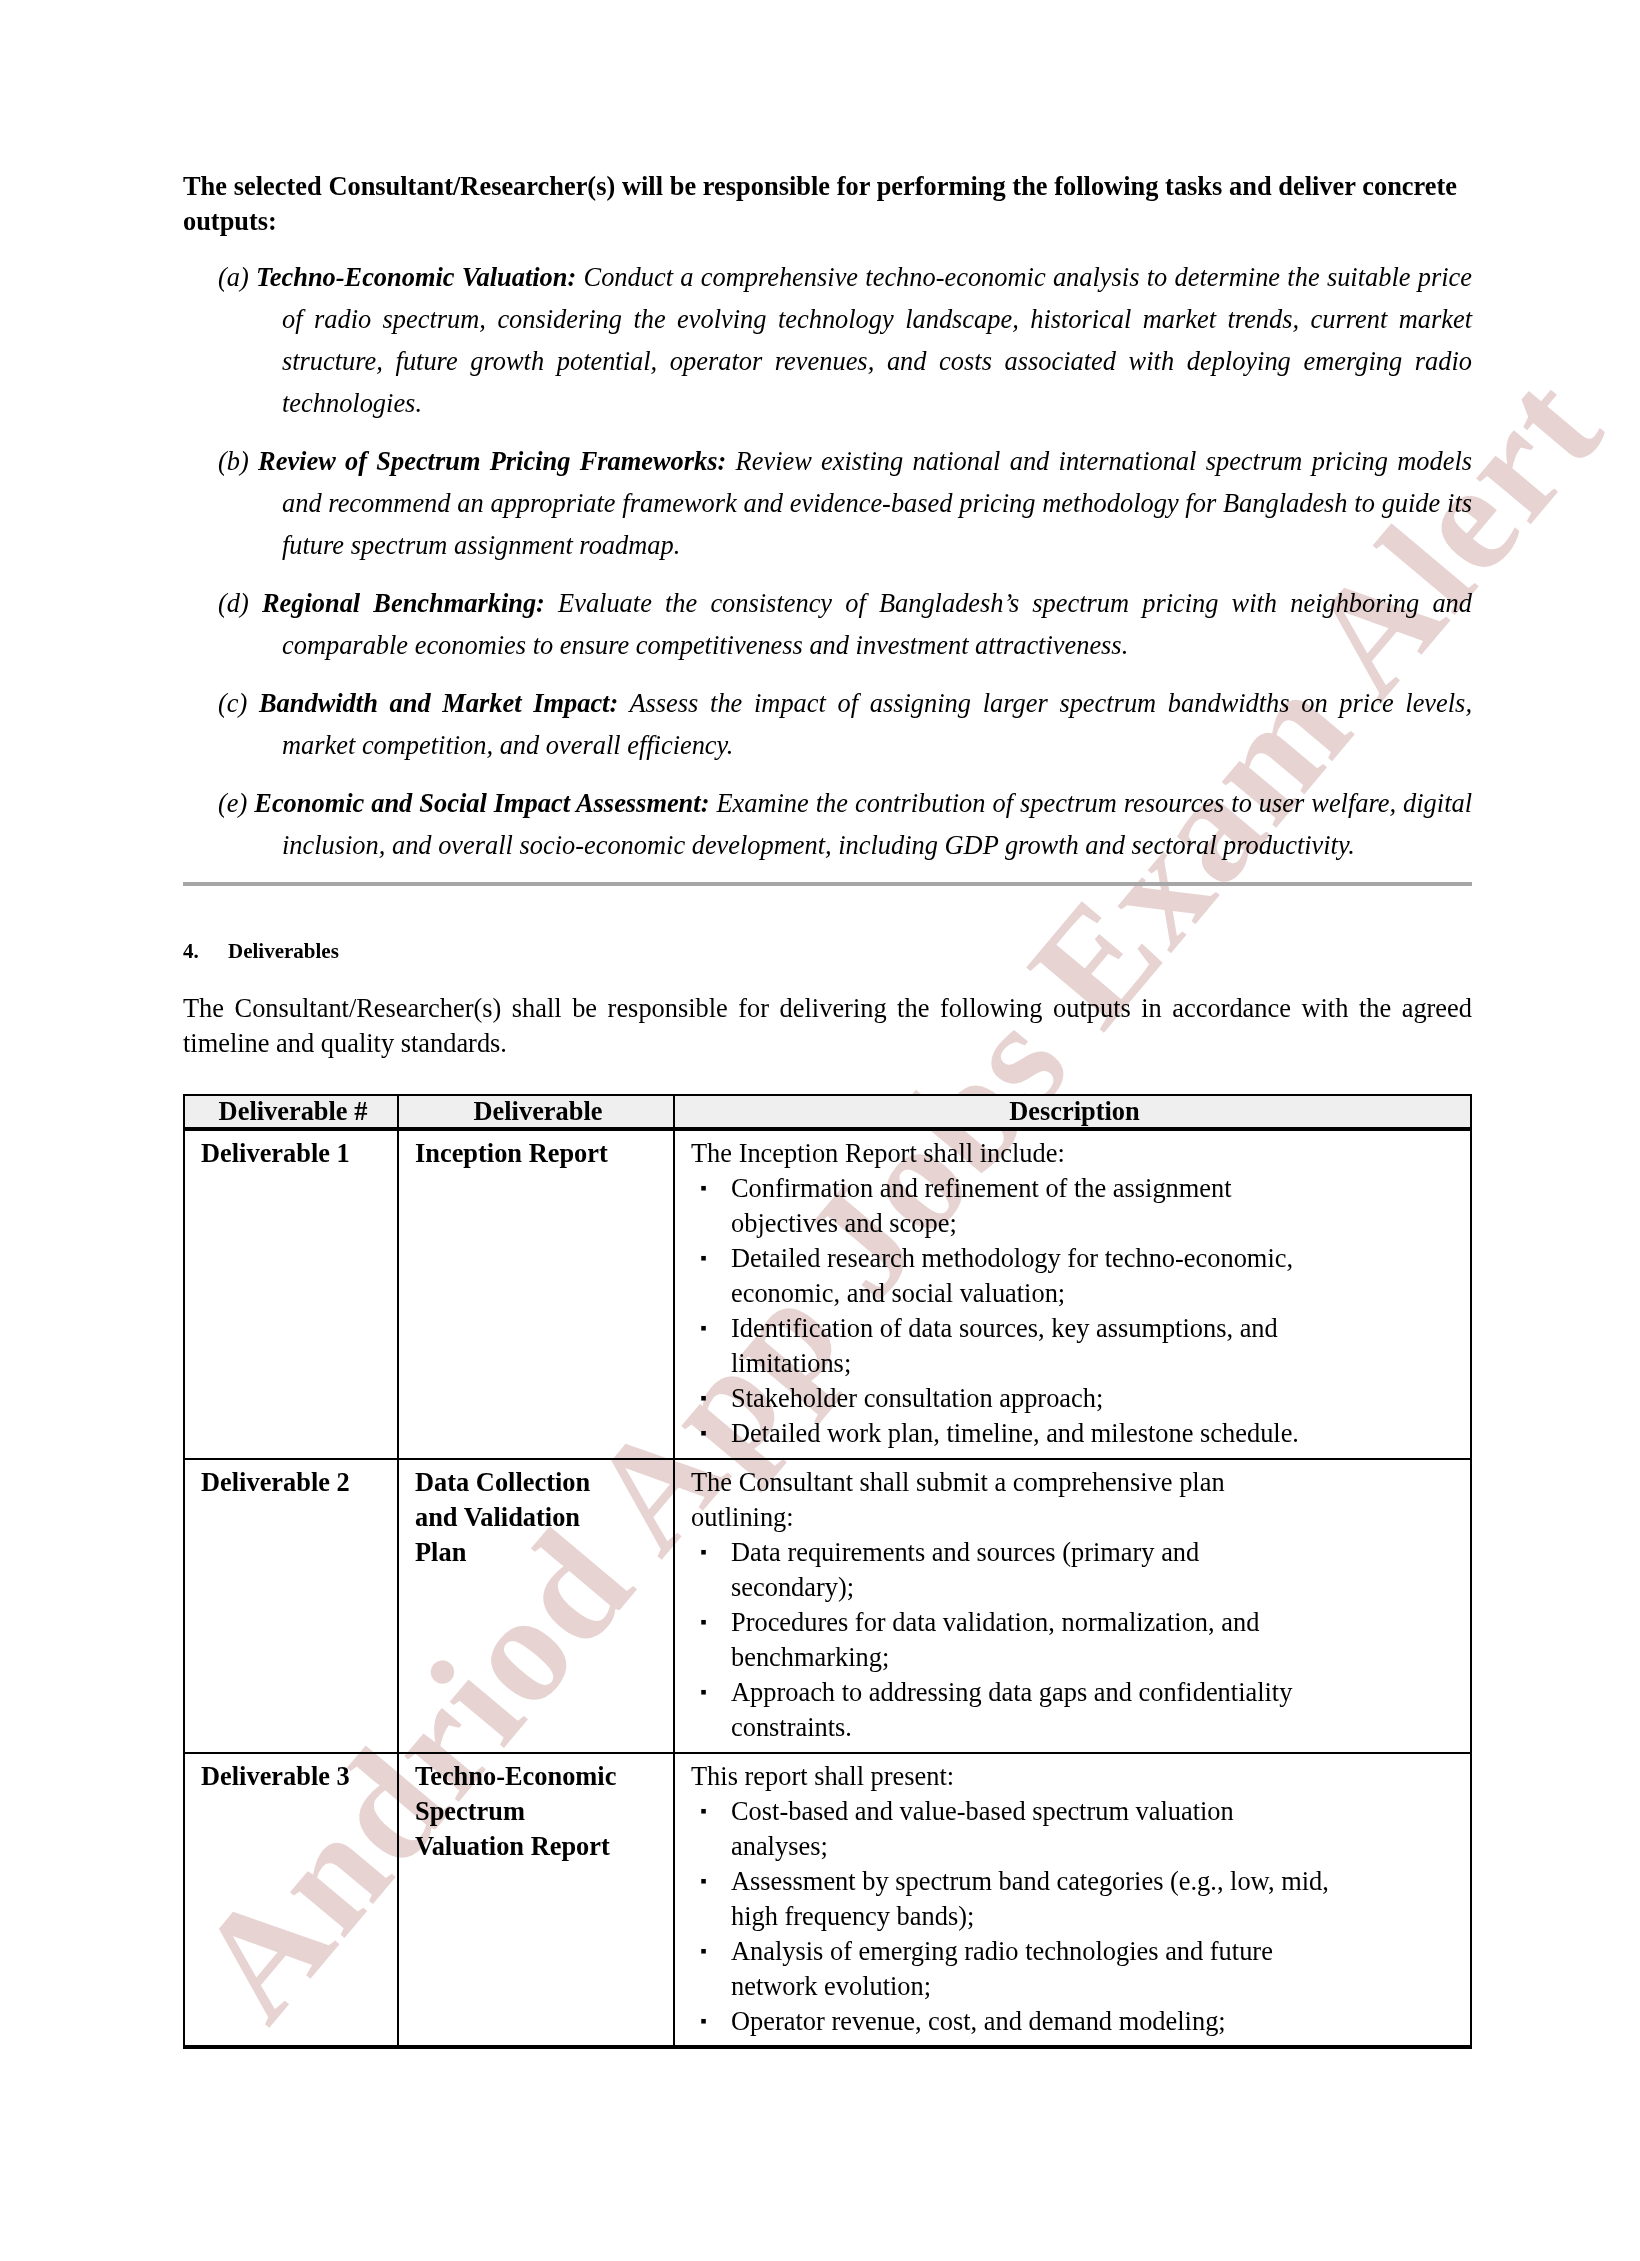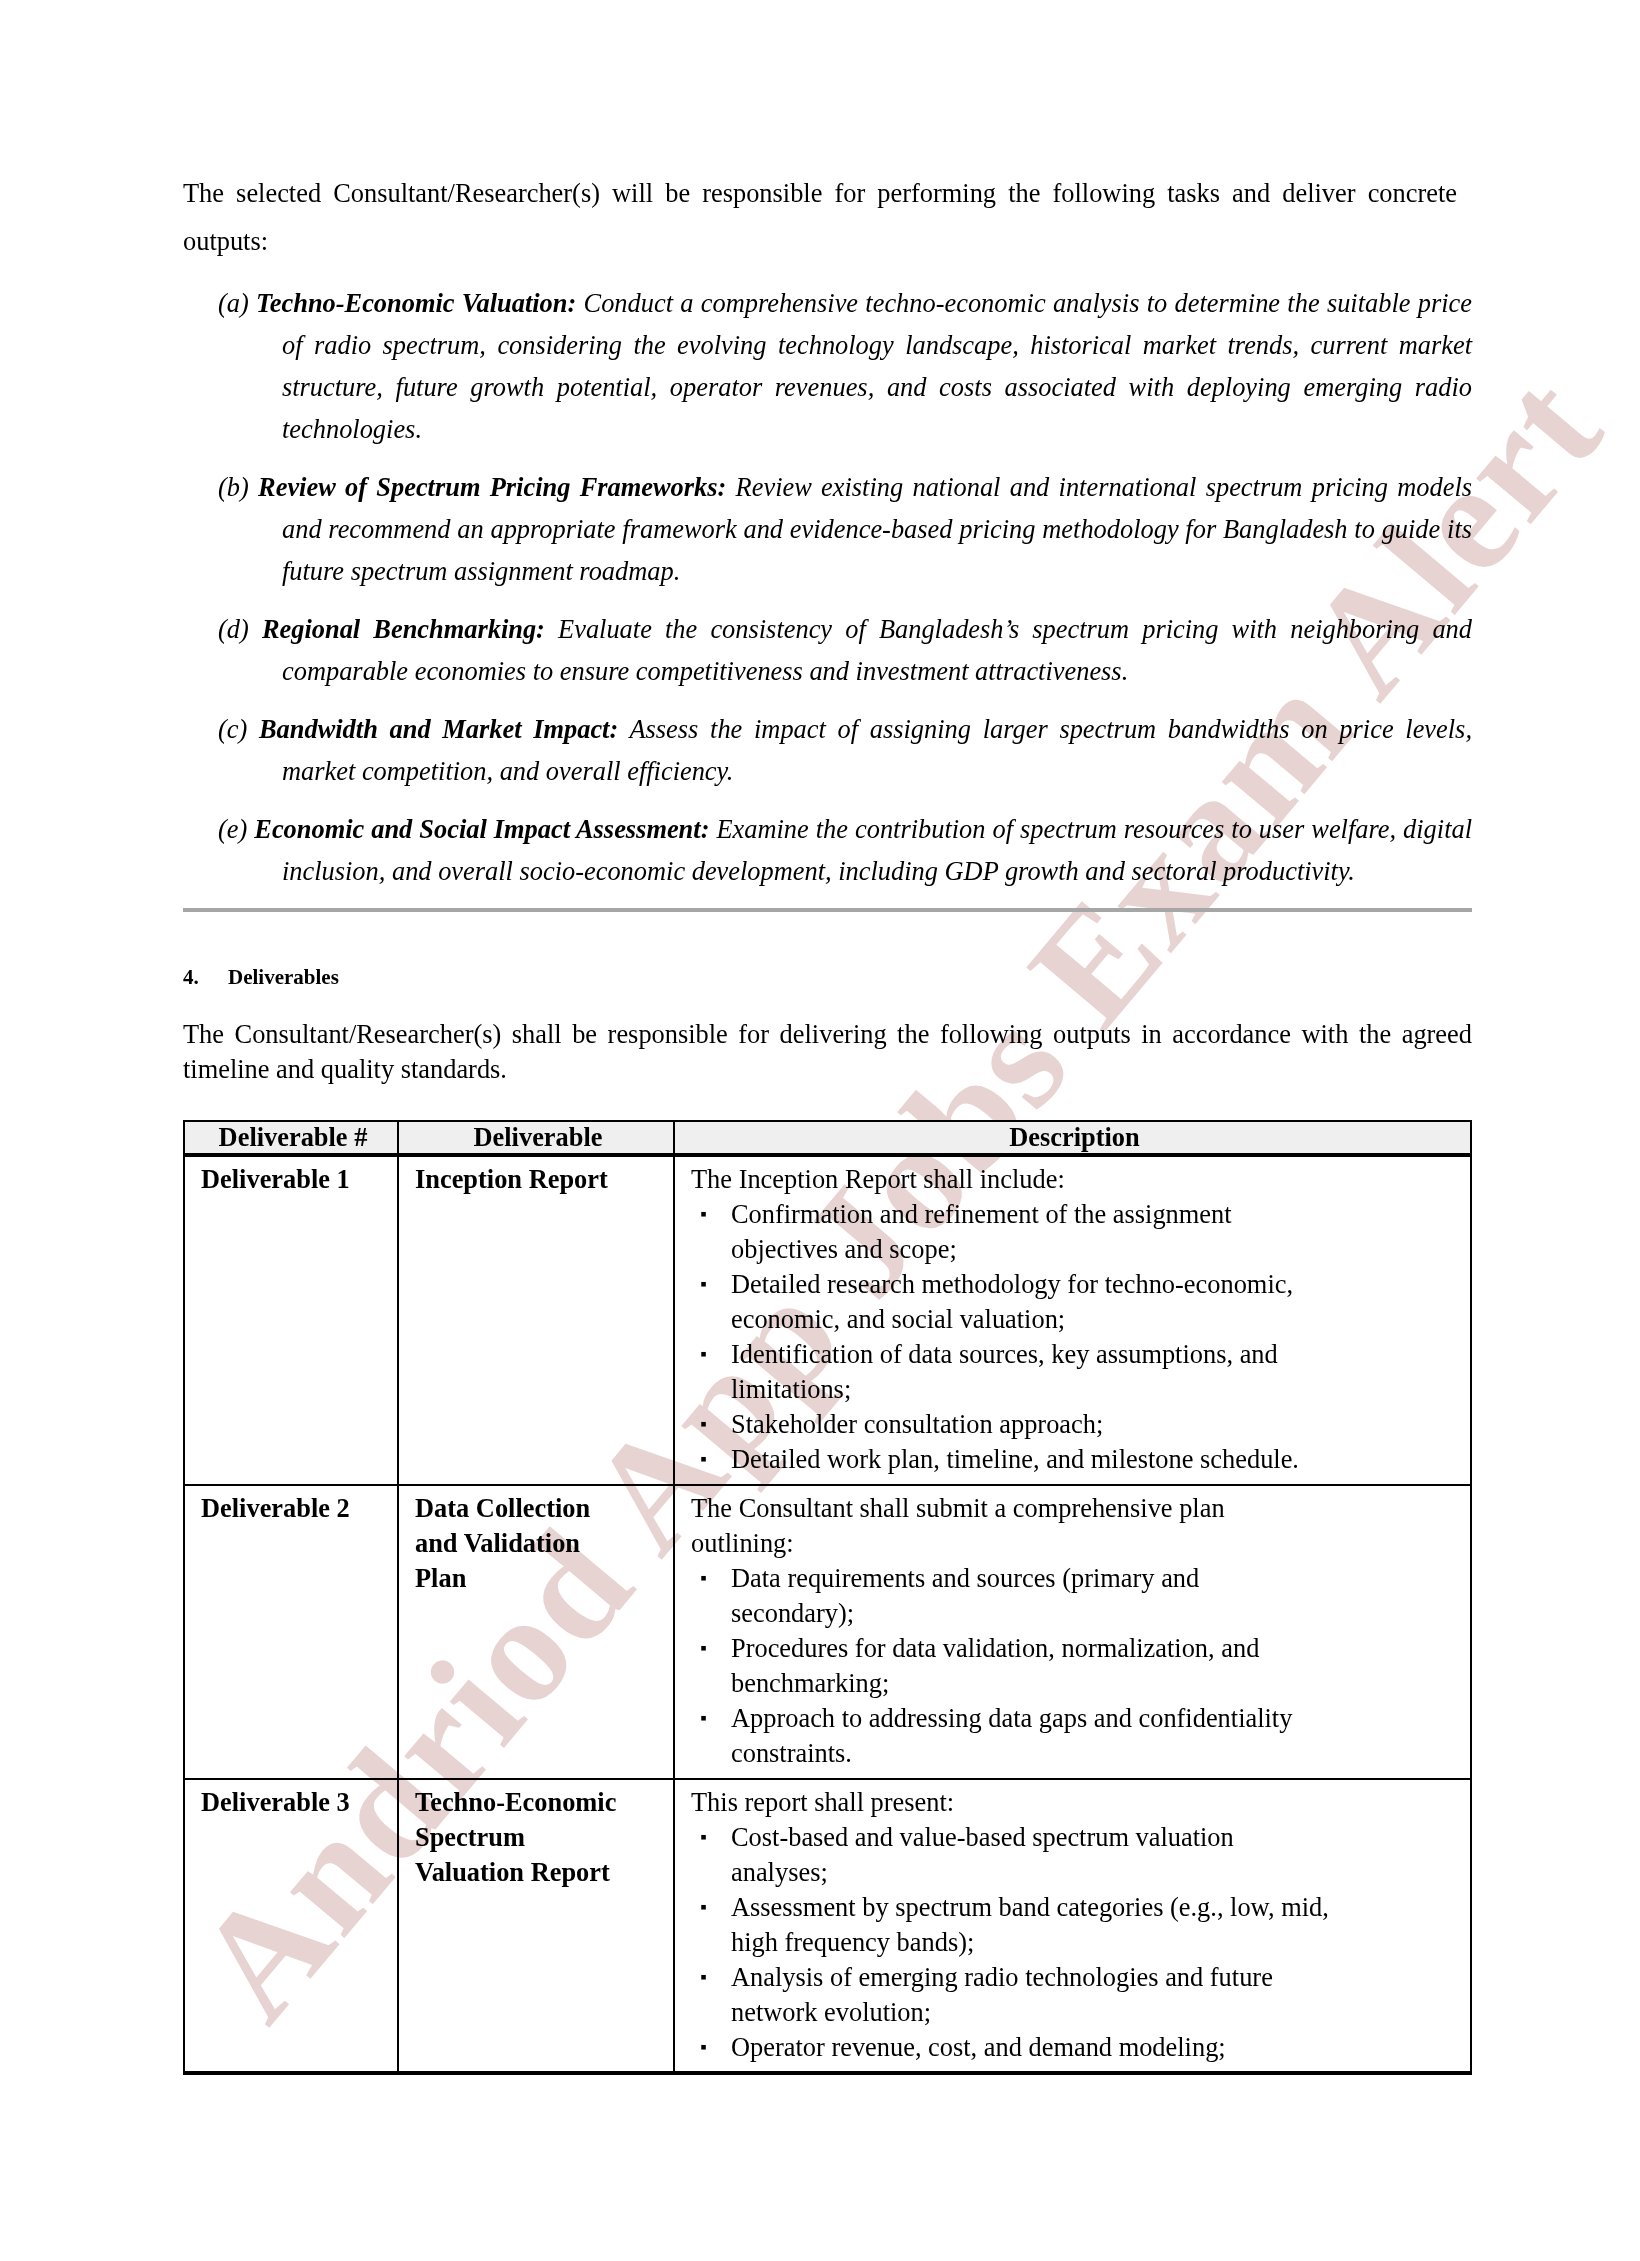--- a/index.html
+++ b/index.html
@@ -25,22 +25,23 @@
   }
   .content {
     position: absolute;
     left: 183px; top: 0;
     width: 1289px;
     z-index: 1;
   }
   .intro {
     margin: 169px 15px 0 0;
     font-size: 26.4px;
-    line-height: 48px;
+    line-height: 35px;
     text-align: justify;
+    font-weight: bold;
   }
   ol.tasks {
     list-style: none;
     margin: 17px 0 0 0;
     padding: 0;
   }
   ol.tasks li {
     font-size: 26.4px;
     line-height: 42px;
     text-align: justify;

